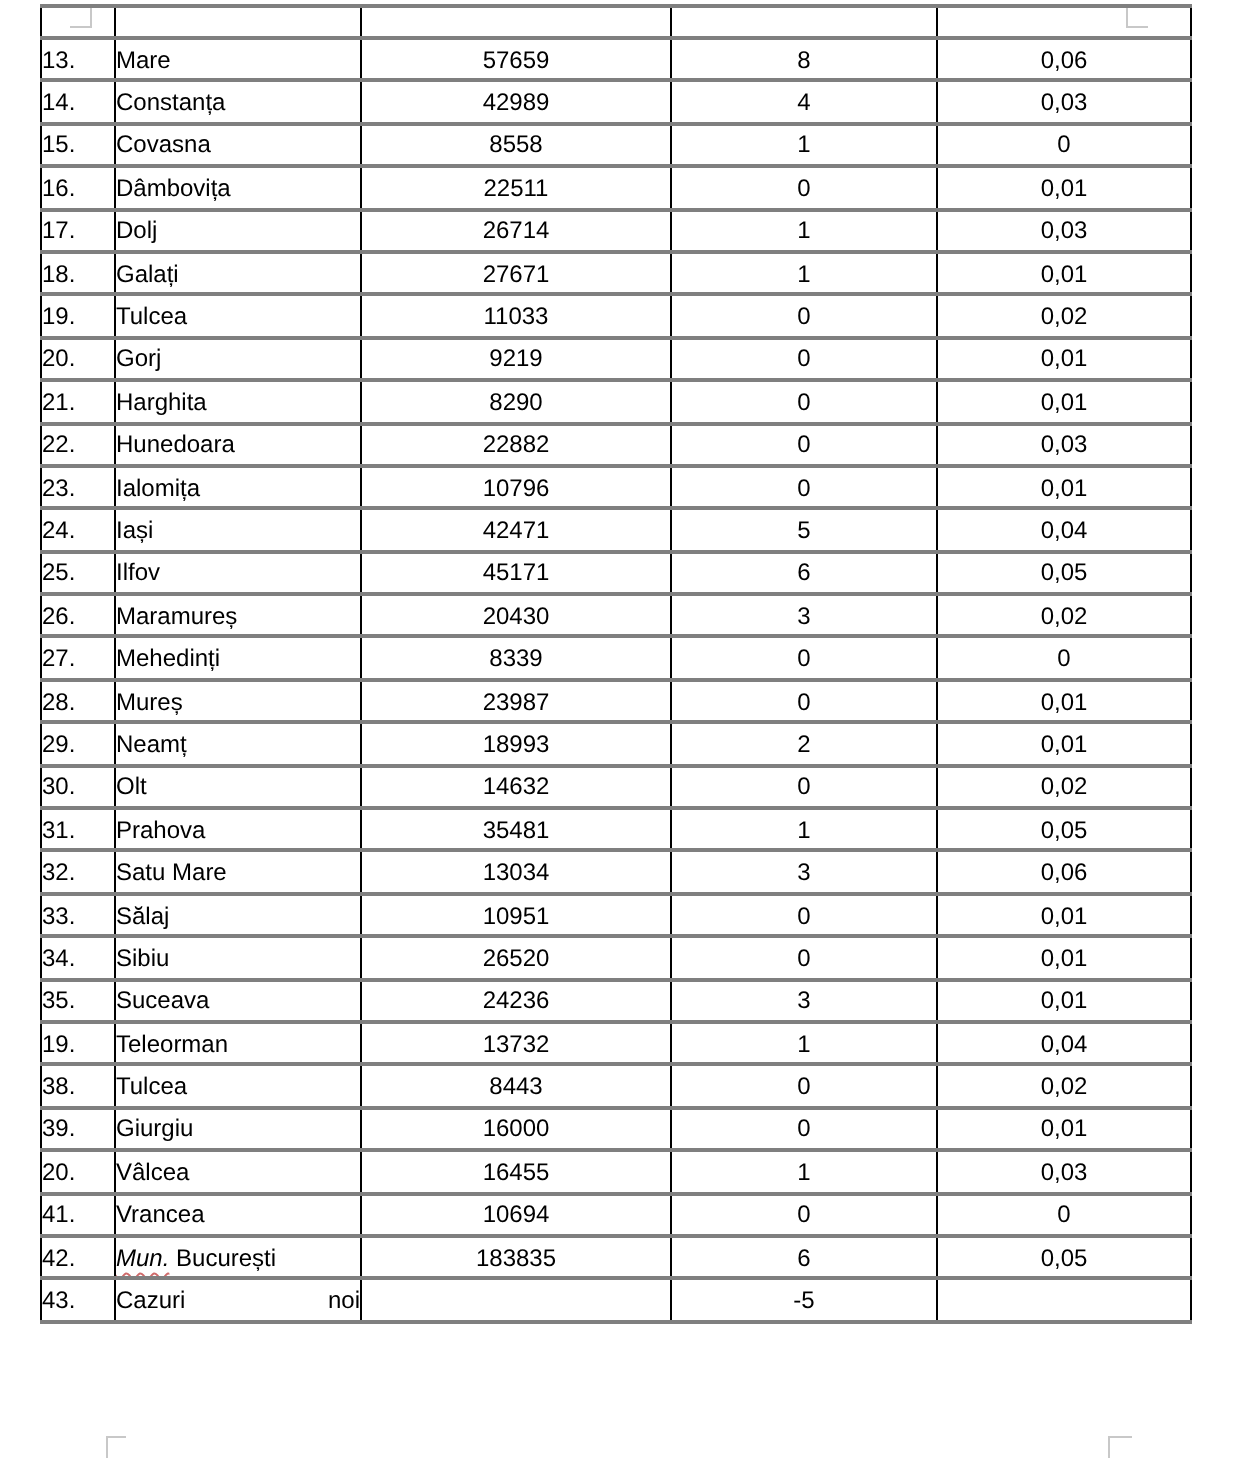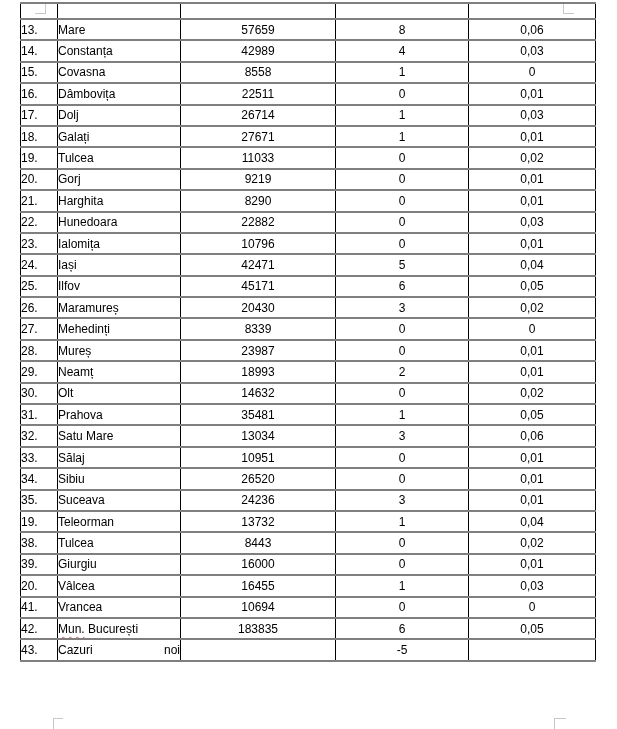--- a/index.html
+++ b/index.html
@@ -45,20 +45,21 @@
   td.c-no   { padding-left: 7px; }
   td.c-name { padding-left: 5px; padding-right: 3px; }
   td.c-val  { text-align: center; }
   .justify-inner { display: flex; justify-content: space-between; text-align: center; }
   .misspelled {
     text-decoration: underline;
     text-decoration-style: wavy;
     text-decoration-color: #cf6a6a;
     text-decoration-thickness: 1px;
     text-underline-offset: 3px;
+    font-style: italic;
   }
 </style>
 </head>
 <body>
 
 <div class="crop tl"></div>
 <div class="crop tr"></div>
 <div class="crop bl"></div>
 <div class="crop br"></div>
 

